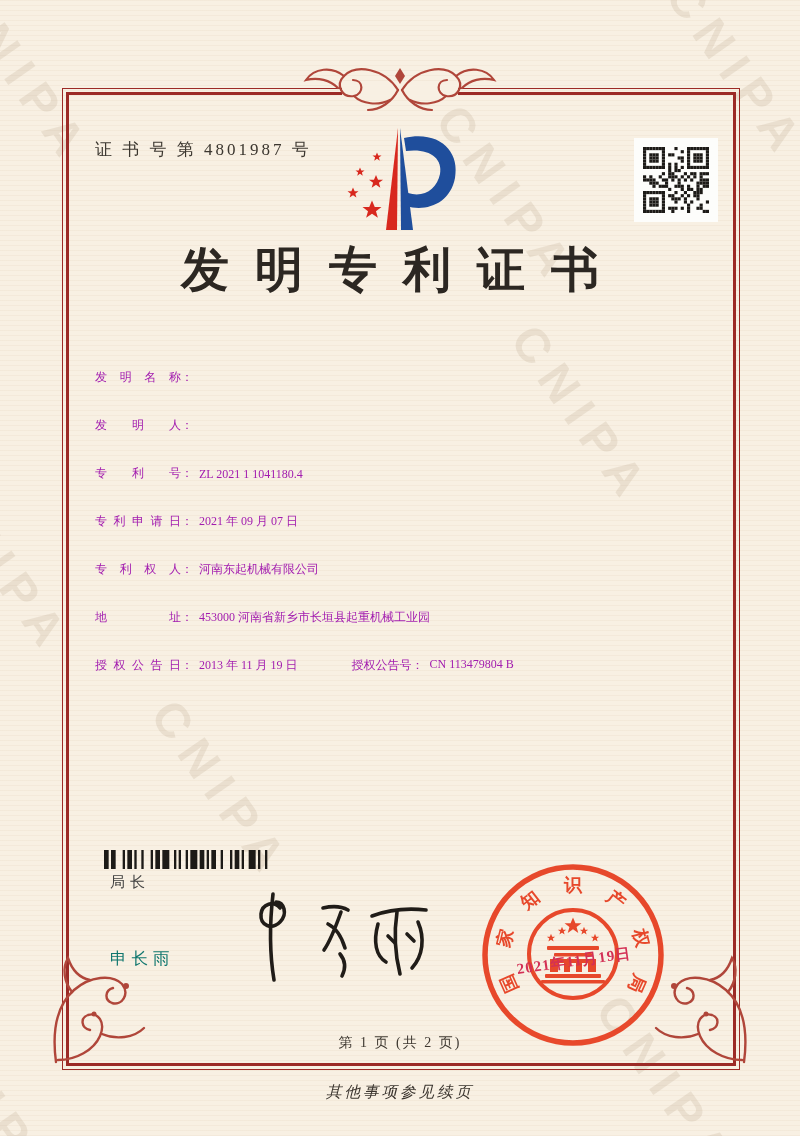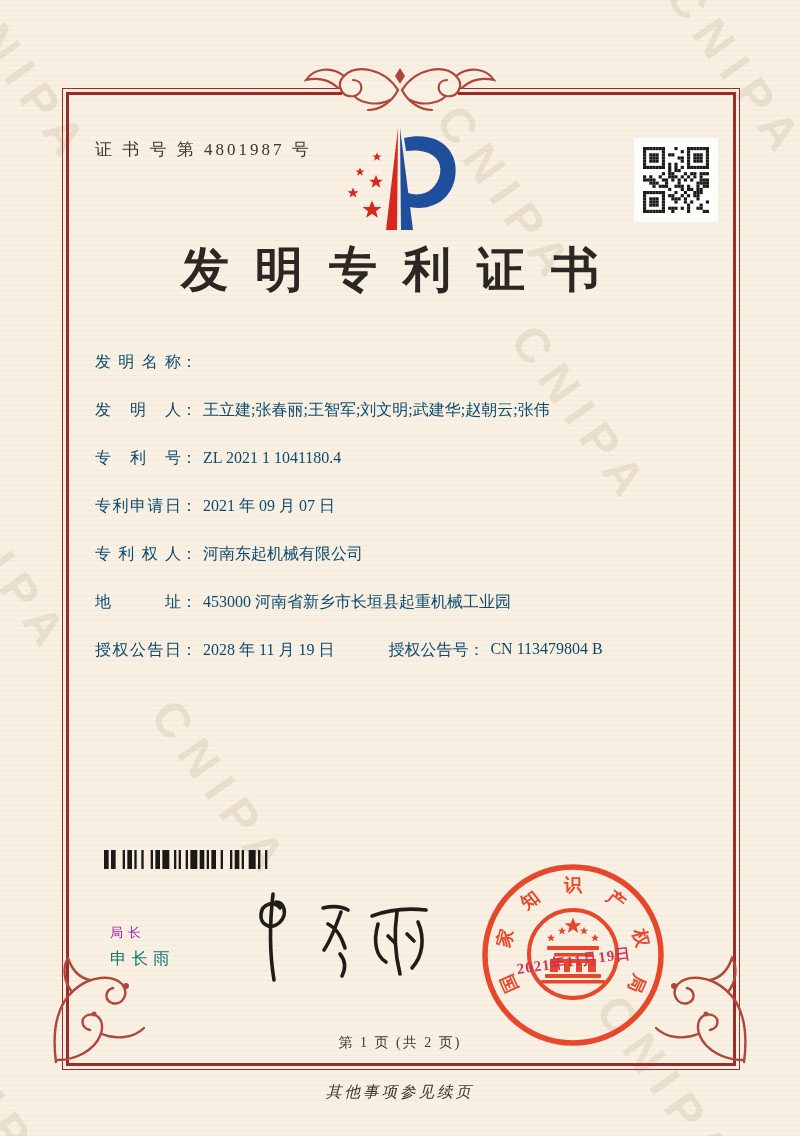--- a/index.html
+++ b/index.html
@@ -38,37 +38,37 @@
   .qr-box{
     position:absolute;left:634px;top:138px;width:84px;height:84px;
     background:#fdfdfb;display:flex;align-items:center;justify-content:center;
   }
   .title{
     position:absolute;left:54px;top:238px;width:660px;text-align:center;
     font-size:48px;font-weight:700;letter-spacing:26px;padding-left:38px;
     box-sizing:border-box;color:#2c2722;
   }
   .fields{position:absolute;left:95px;top:338px;width:580px;}
-  .frow{display:flex;align-items:center;height:48px;font-size:16px;color:#0c4a6e;}
+  .frow{display:flex;align-items:flex-end;height:48px;font-size:12px;color:#a21caf;}
   .fgroup{display:flex;align-items:flex-start;}
   .flabel{
     display:inline-block;width:86px;text-align:justify;text-align-last:justify;
     white-space:nowrap;
   }
   .flabel.natural{width:auto;text-align:left;text-align-last:left;}
   .fcolon{margin-right:6px;}
   .fvalue{white-space:nowrap;}
   .fgroup + .fgroup{margin-left:54px;}
   .bodytext{
     position:absolute;left:95px;top:662px;width:560px;font-size:15.5px;
     line-height:25.5px;color:#45403a;text-align:justify;
   }
   .bodytext p{margin:0;text-indent:2em;}
   .barcode{position:absolute;left:104px;top:850px;width:168px;height:19px;}
-  .sig-title{position:absolute;left:110px;top:924px;font-size:13px;letter-spacing:5px;color:#a21caf;}
+  .sig-title{position:absolute;left:110px;top:873px;font-size:15px;letter-spacing:5px;color:#404040;}
   .sig-name{position:absolute;left:110px;top:948px;font-size:16.5px;letter-spacing:5px;color:#0f766e;}
   .sig-hand{position:absolute;left:246px;top:888px;width:205px;height:102px;}
   .seal{position:absolute;left:478px;top:860px;width:190px;height:190px;}
   .seal svg{position:absolute;left:0;top:0;}
   .seal-date{
     position:absolute;left:8px;top:92px;width:176px;text-align:center;
     font-size:15px;font-weight:bold;letter-spacing:1px;color:#d33055;
     transform:rotate(-8deg);font-family:"Liberation Serif",serif;
   }
   .page-no{
@@ -365,21 +365,20 @@
 <div class="title">发明专利证书</div>
 
 <div class="fields">
   <div class="frow">
     <span class="flabel">发明名称</span>
       <span class="fcolon">：</span>
   </div>
   <div class="frow">
     <span class="flabel">发明人</span>
       <span class="fcolon">：</span>
-    <span class="fvalue">王立建;张春丽;王智军;刘文明;武建华;赵朝云;张伟</span>
   </div>
   <div class="frow">
     <span class="flabel">专利号</span>
       <span class="fcolon">：</span>
     <span class="fvalue">ZL 2021 1 1041180.4</span>
   </div>
   <div class="frow">
     <span class="flabel">专利申请日</span>
       <span class="fcolon">：</span>
     <span class="fvalue">2021 年 09 月 07 日</span>
@@ -391,21 +390,21 @@
   </div>
   <div class="frow">
     <span class="flabel">地址</span>
       <span class="fcolon">：</span>
     <span class="fvalue">453000 河南省新乡市长垣县起重机械工业园</span>
   </div>
   <div class="frow">
     <span class="fgroup">
       <span class="flabel">授权公告日</span>
         <span class="fcolon">：</span>
-      <span class="fvalue">2028 年 11 月 19 日</span>
+      <span class="fvalue">2013 年 11 月 19 日</span>
     </span>
     <span class="fgroup">
       <span class="flabel natural">授权公告号</span>
         <span class="fcolon">：</span>
       <span class="fvalue">CN 113479804 B</span>
     </span>
   </div>
 </div>
 
 <div class="bodytext">

